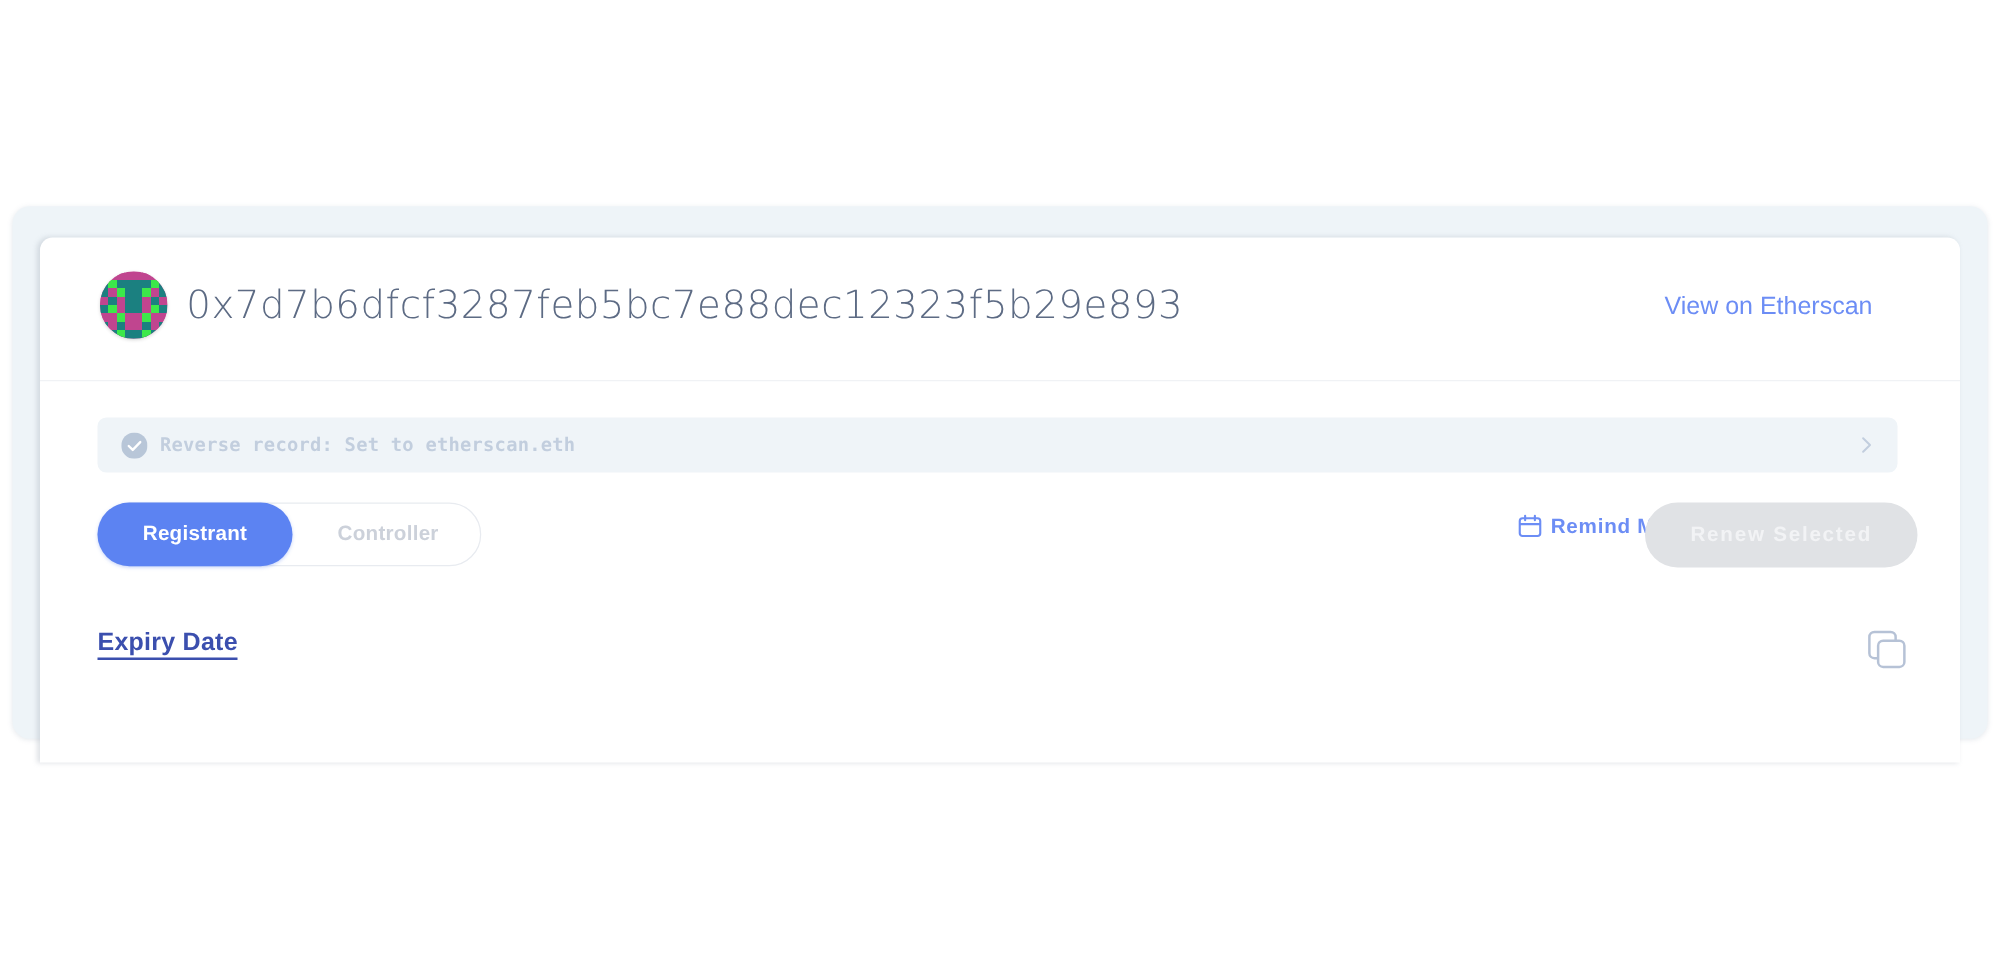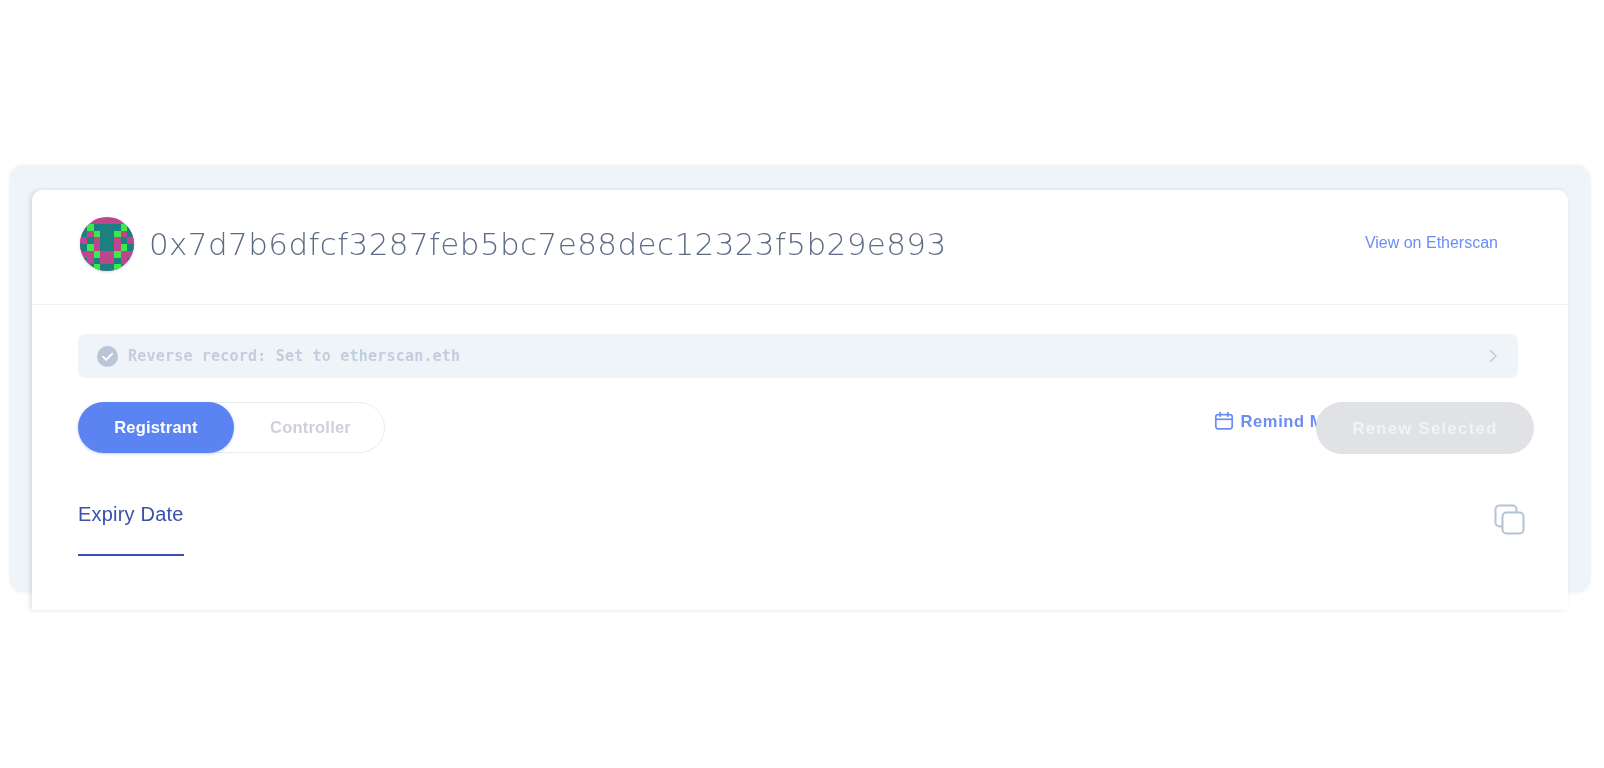--- a/index.html
+++ b/index.html
@@ -57,21 +57,21 @@
     font-size: 31px;
     letter-spacing: 0.4px;
     color: #5d6b84;
     line-height: 52px;
     white-space: nowrap;
   }
 
   .etherscan-link {
     position: absolute;
     right: 70px; top: 44px;
-    font-size: 16px;
+    font-size: 20px;
     color: #6c8df5;
     text-decoration: none;
     white-space: nowrap;
     cursor: pointer;
   }
 
   
   .card-body { position: relative; }
 
   .reverse-record {
@@ -169,23 +169,24 @@
     font-size: 16.5px;
     font-weight: bold;
     letter-spacing: 1.4px;
     cursor: default;
   }
 
   
   .expiry-header {
     position: absolute;
     left: 46px; top: 197px;
-    padding-bottom: 28px;
+    padding-bottom: 0;
     border-bottom: 2px solid #3b4fae;
     cursor: pointer;
+    font-weight: bold;
   }
   .expiry-header .label {
     font-size: 20px;
     color: #3b4fae;
     letter-spacing: 0.2px;
     line-height: 24px;
   }
 
   .copy-icon {
     position: absolute;

